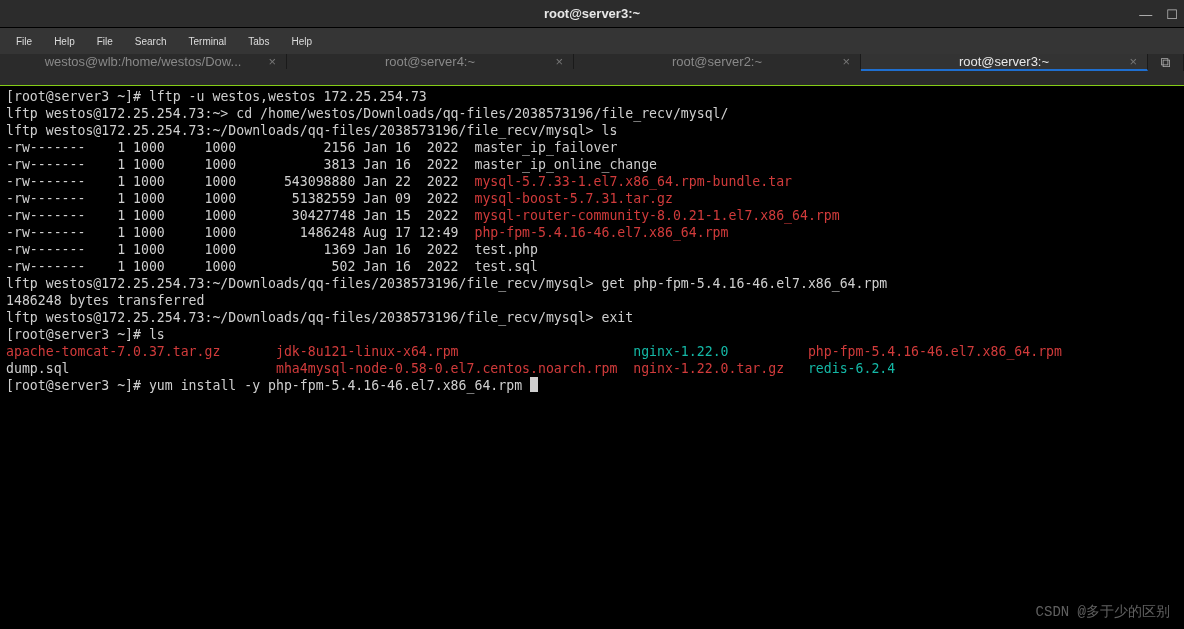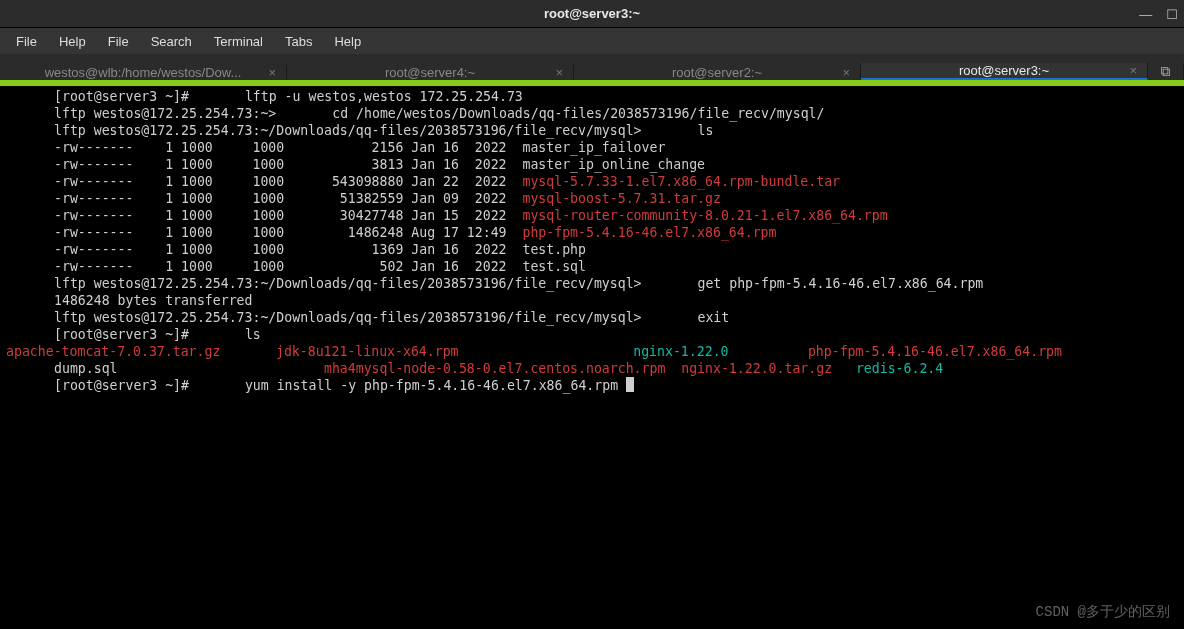--- a/index.html
+++ b/index.html
@@ -35,30 +35,30 @@
     font-family: sans-serif;
   }
   .menubar {
     background: #353535;
     height: 26px;
     display: flex;
     align-items: center;
     gap: 2px;
     padding-left: 6px;
     font-family: sans-serif;
-    font-size: 13px;
+    font-size: 10px;
     color: #ddd;
   }
   .menubar .menuitem { padding: 2px 10px; }
   .tabbar {
     background: #2b2b2b;
     height: 32px;
     display: flex;
-    align-items: flex-end;
-    border-bottom: 6px solid #84cc16;
+    align-items: flex-start;
+    border-bottom: 1px solid #84cc16;
   }
   .tab {
     flex: 1;
     display: flex;
     align-items: center;
     justify-content: center;
     position: relative;
     color: #888;
     font-family: sans-serif;
     font-size: 13px;
@@ -83,21 +83,21 @@
     padding: 2px 6px 6px 6px;
     background: #000;
     color: #ccc;
     line-height: 17px;
     white-space: pre;
     font-size: 13.2px;
     height: calc(629px - 28px - 26px - 32px);
     overflow: hidden;
   }
   .terminal .line { white-space: pre; }
-  .c-cmd { color: #cfcfcf; margin-left: 48px; }
+  .c-cmd { color: #cfcfcf; }
   .c-red { color: #d13b3b; }
   .c-cyan { color: #14b8a6; }
   .cursor {
     display: inline-block;
     width: 8px;
     height: 15px;
     background: #cfcfcf;
     vertical-align: -2px;
   }
   .watermark {

